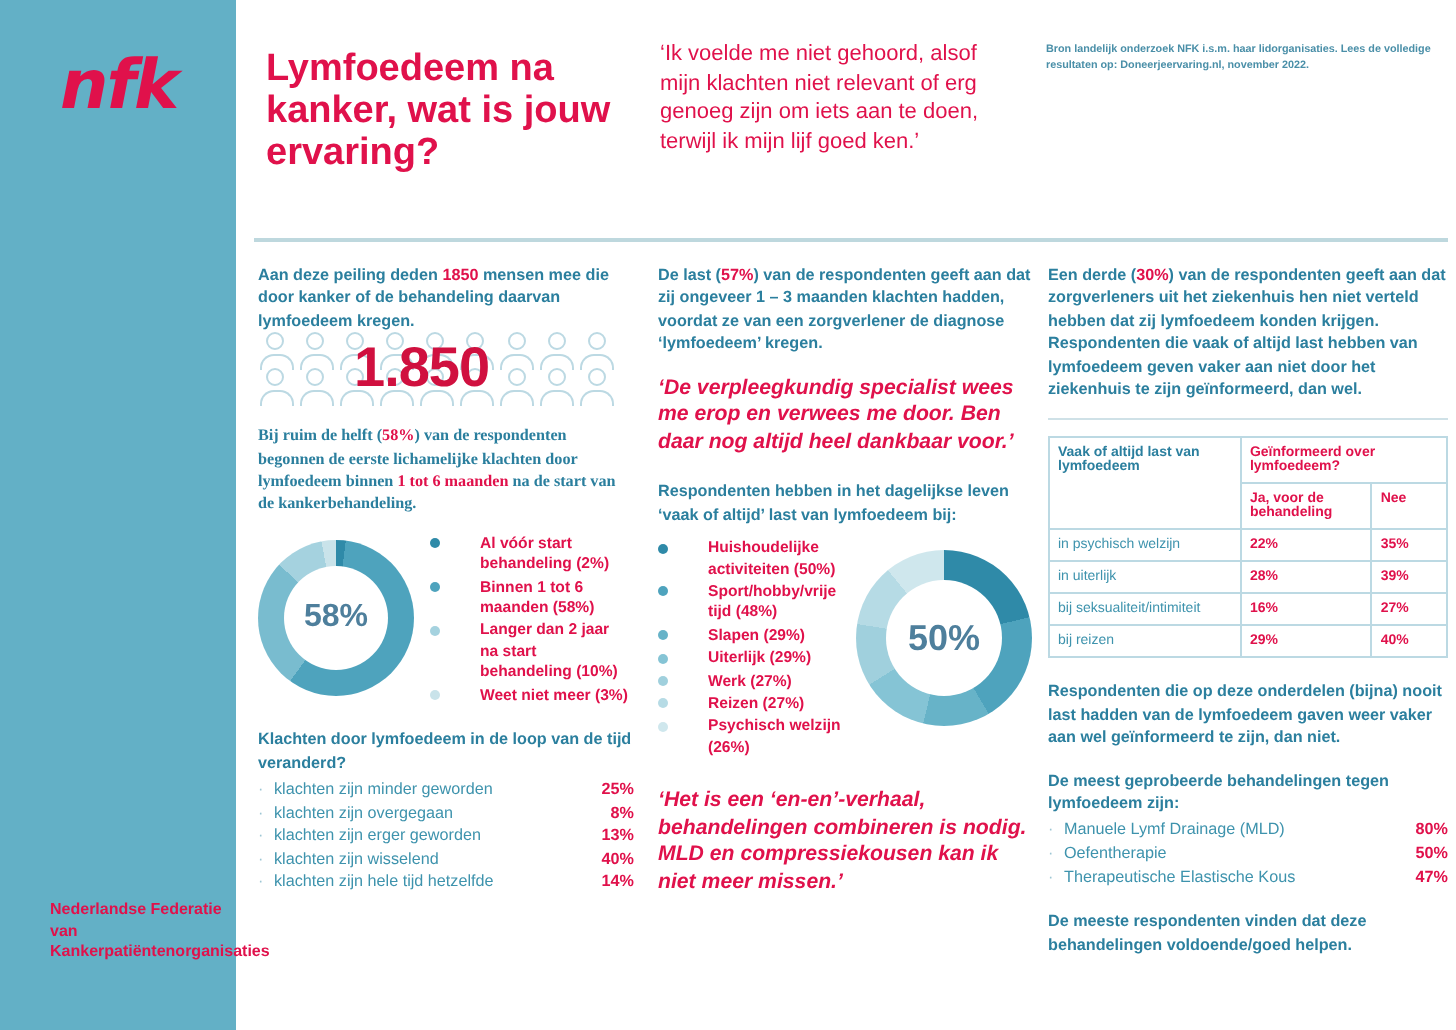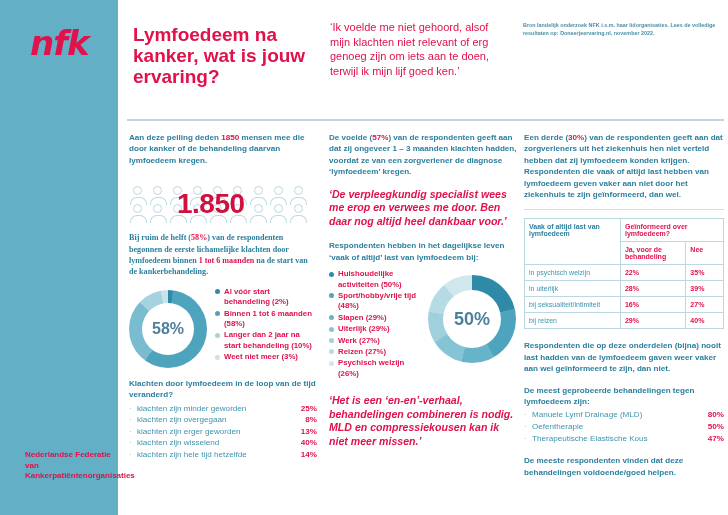--- a/index.html
+++ b/index.html
@@ -58,21 +58,21 @@
   .body-txt{
     color:#2b7f9e;font-size:8.1px;line-height:11.4px;font-weight:bold;
   }
   .body-txt .hl{color:#e0114b;}
   .quote{
     color:#e0114b;font-style:italic;font-weight:bold;
     font-size:10.6px;line-height:13.6px;
   }
 
   
-  .people-wrap{position:relative;width:188px;height:40px;margin-top:20px;}
+  .people-wrap{position:relative;width:188px;height:40px;margin-top:0;}
   .people-row{display:flex;gap:2.1px;}
   .person{width:18px;height:18px;position:relative;}
   .person .head{
     position:absolute;left:4px;top:0;width:9px;height:9px;
     border:1.2px solid #bcd9e3;border-radius:50%;box-sizing:border-box;
   }
   .person .body-sh{
     position:absolute;left:0.5px;top:11px;width:17px;height:8px;
     border:1.2px solid #bcd9e3;border-bottom:none;box-sizing:border-box;
     border-radius:7px 7px 0 0;
@@ -85,21 +85,21 @@
 
   
   .donut-block{position:relative;display:flex;align-items:flex-start;}
   .donut{position:relative;border-radius:50%;}
   .donut .hole{
     position:absolute;border-radius:50%;background:#ffffff;
     display:flex;align-items:center;justify-content:center;
     color:#4e7f9c;font-weight:bold;
   }
   .legend{font-size:7.8px;line-height:10.4px;font-weight:bold;color:#e0114b;}
-  .legend-item{display:flex;align-items:flex-start;margin-bottom:1px;}
+  .legend-item{display:flex;align-items:flex-start;margin-bottom:1px;gap:16px;}
   .legend-dot{
     width:5px;height:5px;border-radius:50%;margin-right:4px;
     flex:0 0 auto;margin-top:2.4px;
   }
 
   
   .pct-list{width:100%;}
   .pct-row{display:flex;align-items:baseline;font-size:8.1px;line-height:11.6px;}
   .pct-bullet{color:#9dc6d4;width:8px;flex:0 0 auto;}
   .pct-label{color:#3e93ad;flex:1 1 auto;font-weight:normal;}
@@ -271,21 +271,21 @@
       <div class="pct-row">
           <span class="pct-bullet">·</span>
           <span class="pct-label">klachten zijn hele tijd hetzelfde</span>
           <span class="pct-val">14%</span>
         </div>
     </div>
   </div>
 
   <div class="col col2">
     <div class="body-txt">
-      <span>De voelde (</span><span class="hl">57%</span><span>) van de respondenten geeft aan dat zij ongeveer 1 – 3 maanden klachten hadden, voordat ze van een zorgverlener de diagnose ‘lymfoedeem’ kregen.</span>
+      <span>De last (</span><span class="hl">57%</span><span>) van de respondenten geeft aan dat zij ongeveer 1 – 3 maanden klachten hadden, voordat ze van een zorgverlener de diagnose ‘lymfoedeem’ kregen.</span>
     </div>
 
     <div class="quote" style="margin-top:10px;">‘De verpleegkundig specialist wees me erop en verwees me door. Ben daar nog altijd heel dankbaar voor.’</div>
 
     <div class="body-txt" style="margin-top:12px;">Respondenten hebben in het dagelijkse leven ‘vaak of altijd’ last van lymfoedeem bij:</div>
 
     <div class="donut-block" style="margin-top:6px;">
       <div class="legend" style="width:95px;">
         <div class="legend-item">
             <span class="legend-dot" style="background:#2f8aa8"></span>

